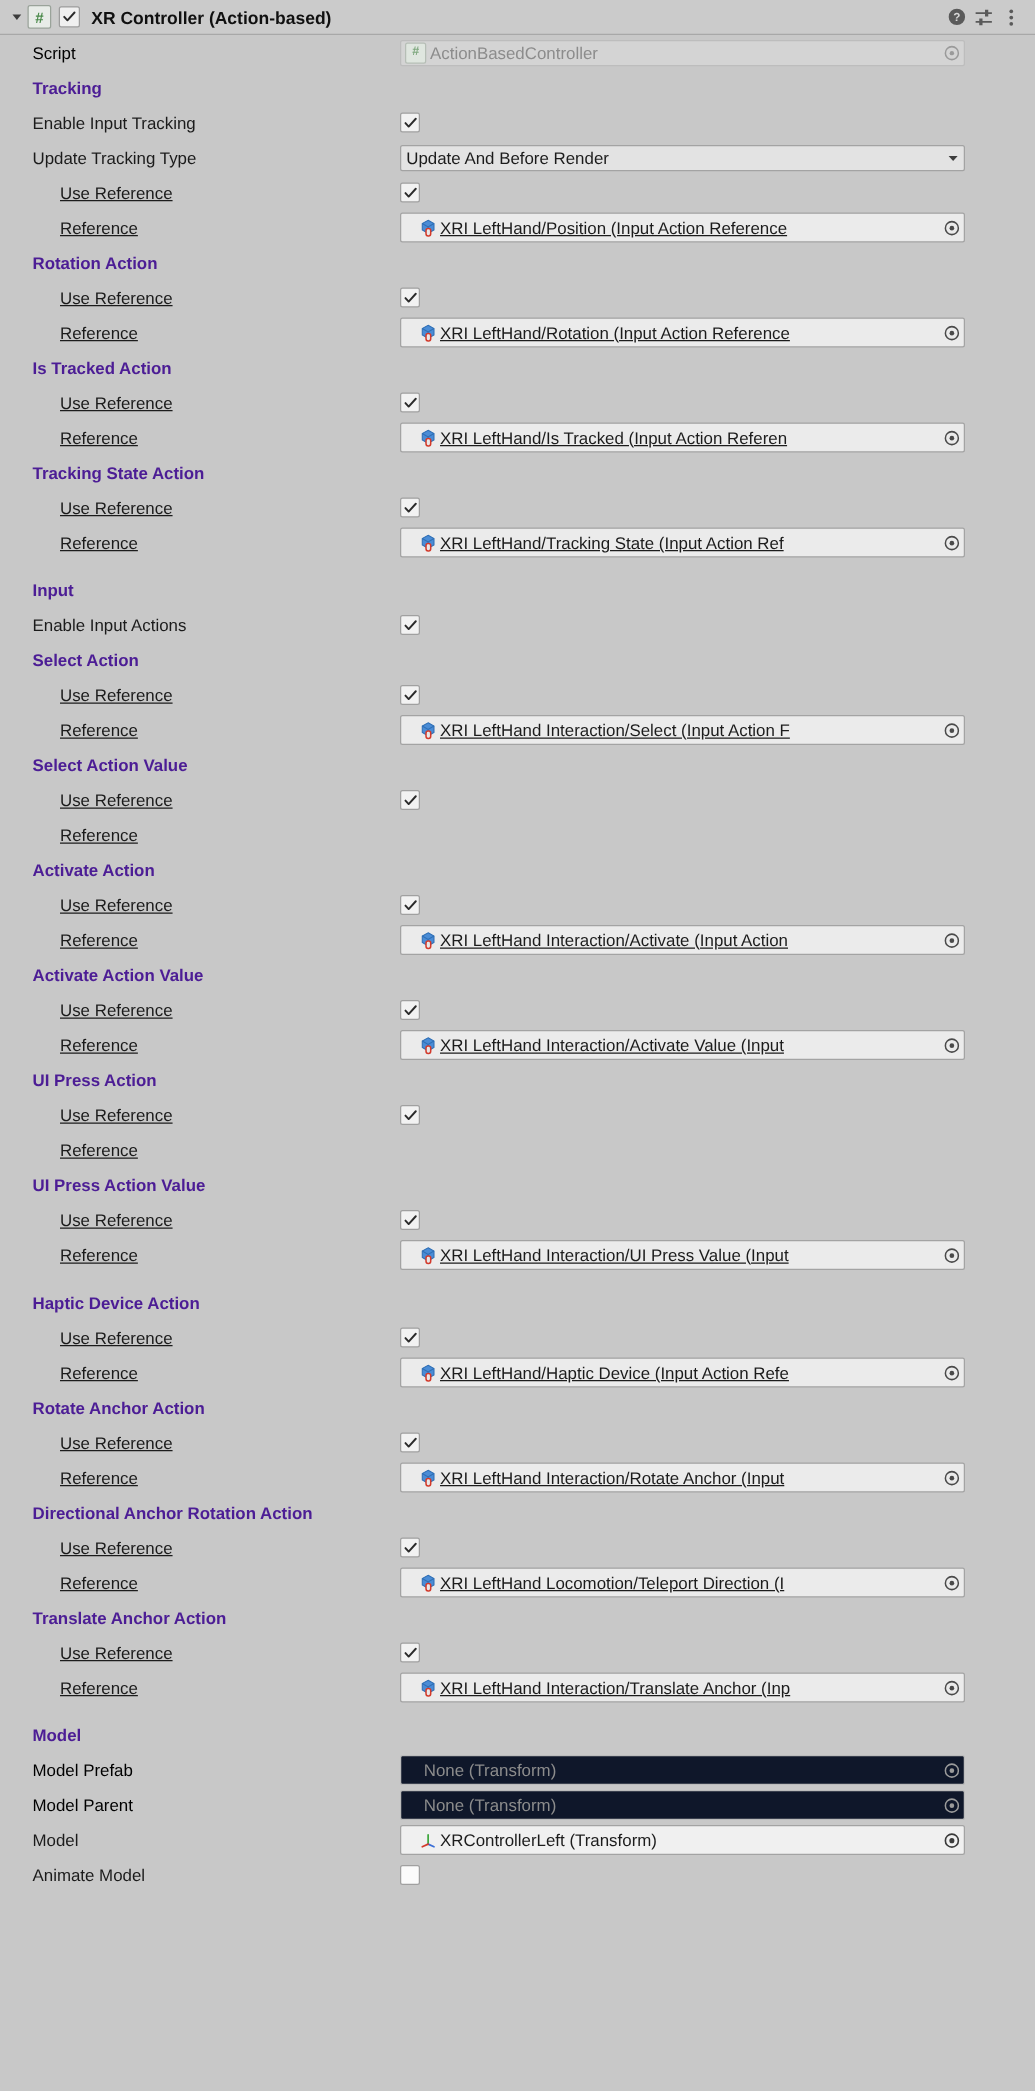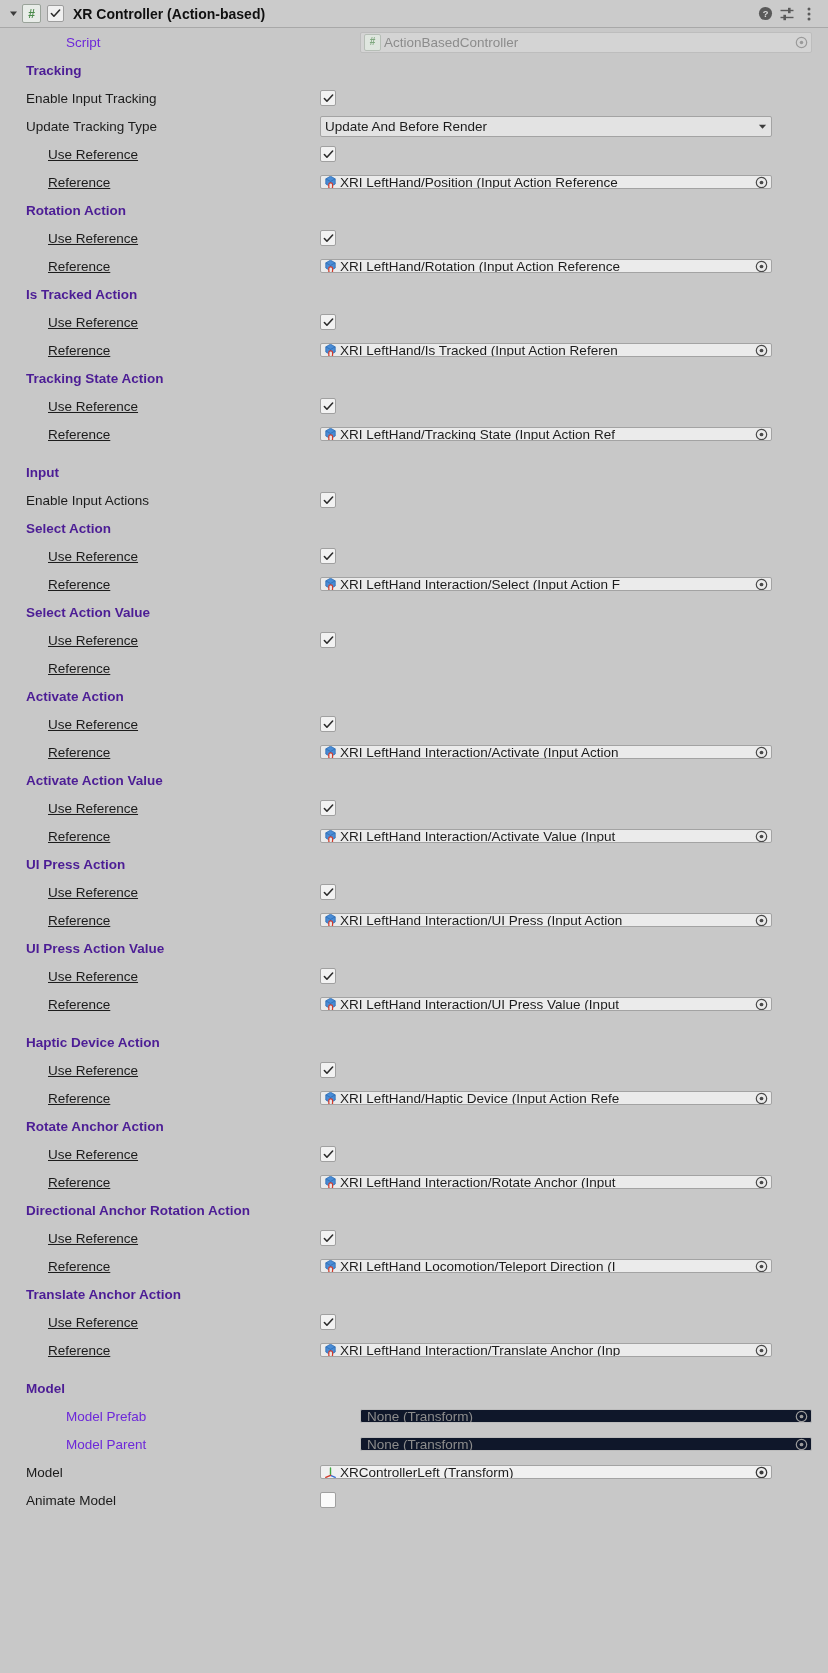--- a/index.html
+++ b/index.html
@@ -94,21 +94,21 @@
   .row.indent { padding-left: 48px; text-decoration: underline; }
 
   .lbl {
     width: 294px;
     flex: 0 0 auto;
     white-space: nowrap;
     font-size: 13.5px;
     color: #1b1b1b;
   }
   .row.indent .lbl { width: 272px; }
-  .lbl.dim { color: #6d28d9; margin-left: 40px; }
+  .lbl.dim { color: #000000; }
 
   .section-head {
     height: 28px;
     display: flex;
     align-items: center;
     padding-left: 26px;
     font-weight: bold;
     font-size: 13.5px;
     color: #4c1d95;
     box-sizing: border-box;
@@ -125,29 +125,30 @@
     border-radius: 2px;
     display: flex; align-items: center; justify-content: center;
     flex: 0 0 auto;
     box-sizing: border-box;
   }
   .cb.unchecked { background: #fbfbfb; }
   .cb svg { display:block; }
 
   
   .objfield {
-    height: 14px;
+    height: 24px;
     background: #ebebeb;
     border: 1px solid #a3a3a3;
     border-radius: 2px;
     display: flex;
     align-items: center;
     box-sizing: border-box;
     overflow: hidden;
     flex: 0 0 auto;
+    padding-left: 12px;
   }
   .objfield.disabled {
     background: #0f172a;
     border-color: #bcbcbc;
   }
   .objfield .ofname {
     flex: 1 1 auto;
     overflow: hidden;
     white-space: nowrap;
     font-size: 13.5px;
@@ -551,37 +552,20 @@
     <div class="row indent">
       <span class="lbl">Use Reference</span>
       <span class="cb">
         <svg width="11" height="11" viewBox="0 0 12 12">
             <path d="M1.5 6 L4.3 9 L10.5 2.2" stroke="#2b2b2b" stroke-width="1.7" fill="none" stroke-linecap="round" stroke-linejoin="round"></path>
           </svg>
       </span>
     </div>
     <div class="row indent">
       <span class="lbl">Reference</span>
-      <div class="objfield ref-field">
-        <span class="oficon">
-          <svg width="15" height="15" viewBox="0 0 16 16">
-              <path d="M8 1.3 L13 4.1 L13 9.6 L8 12.4 L3 9.6 L3 4.1 Z" fill="#4a8cd6" stroke="#2f6fb5" stroke-width="0.9"></path>
-              <path d="M3 4.1 L8 6.9 L13 4.1" fill="none" stroke="#2f6fb5" stroke-width="0.9"></path>
-              <path d="M8 6.9 L8 12.4" fill="none" stroke="#2f6fb5" stroke-width="0.9"></path>
-              <rect x="6.2" y="8.4" width="4" height="6.3" rx="1.8" fill="#e8e8e8" stroke="#d33b2c" stroke-width="1.3"></rect>
-            </svg>
-        </span>
-        <span class="ofname">XRI LeftHand Interaction/UI Press (Input Action</span>
-        <span class="picker">
-          <svg width="13" height="13" viewBox="0 0 14 14">
-              <circle cx="7" cy="7" r="5.6" fill="none" stroke="#4a4a4a" stroke-width="1.3"></circle>
-              <circle cx="7" cy="7" r="2" fill="#4a4a4a"></circle>
-            </svg>
-        </span>
-      </div>
     </div>
 
     <div class="section-head sub">UI Press Action Value</div>
     <div class="row indent">
       <span class="lbl">Use Reference</span>
       <span class="cb">
         <svg width="11" height="11" viewBox="0 0 12 12">
             <path d="M1.5 6 L4.3 9 L10.5 2.2" stroke="#2b2b2b" stroke-width="1.7" fill="none" stroke-linecap="round" stroke-linejoin="round"></path>
           </svg>
       </span>

